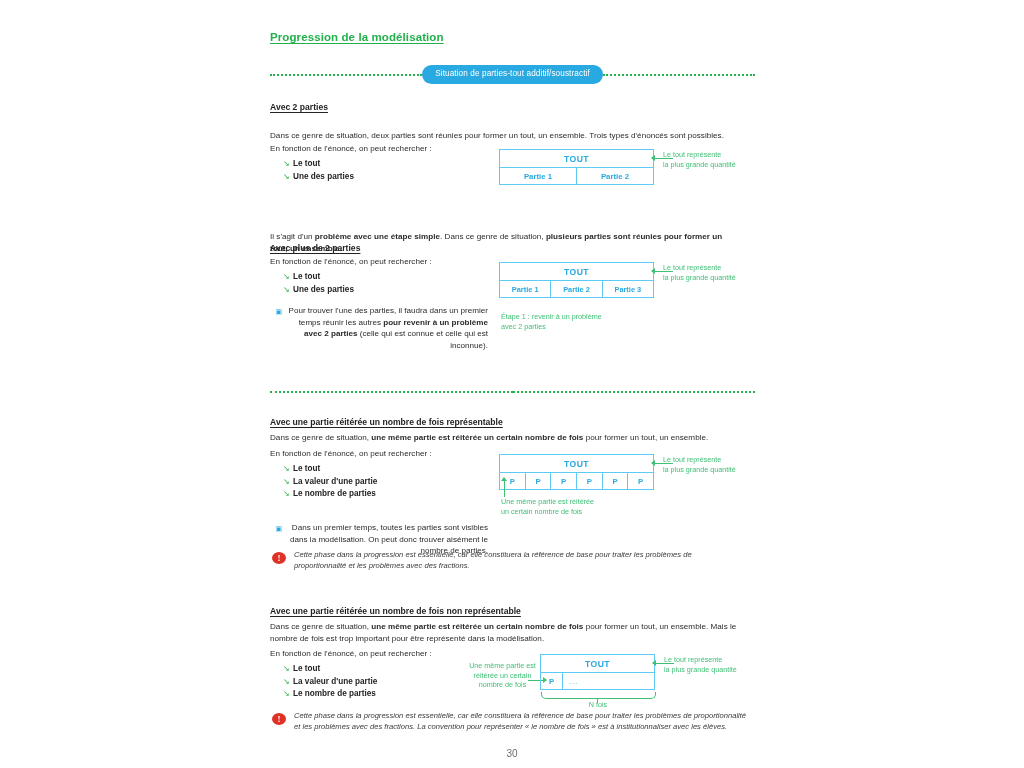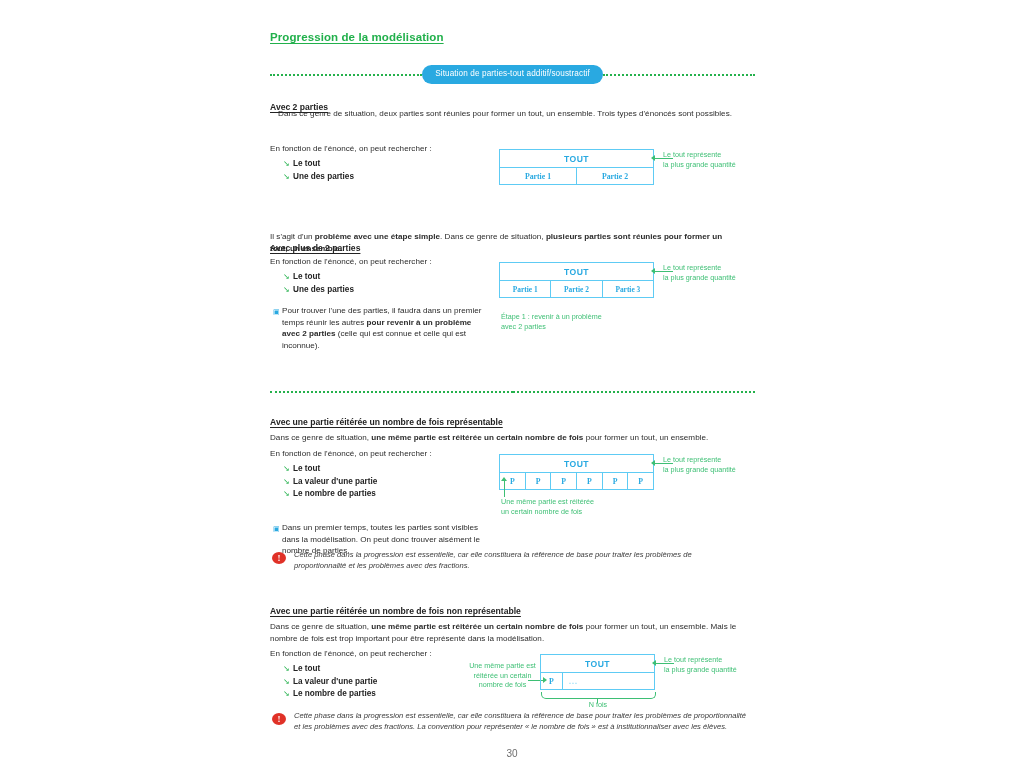--- a/index.html
+++ b/index.html
@@ -106,20 +106,21 @@
     font-weight: bold;
     color: #232323;
     line-height: 12.5px;
   }
 
   
   .note {
     position: absolute;
     display: flex;
     align-items: flex-start;
+    text-align: right;
   }
   .note .sq {
     flex: 0 0 9px;
     margin-top: 2.5px;
     color: #29a9e1;
     font-size: 7px;
     line-height: 8px;
   }
   .note .ntxt {
     font-size: 8.1px;
@@ -171,21 +172,20 @@
   }
   .bar-top .lbl {
     font-size: 8.6px;
     font-weight: bold;
     color: #29a9e1;
     letter-spacing: 0.4px;
   }
   .bar-bottom {
     height: 17px;
     border-top: none;
-    font-family: Liberation Serif, serif;
   }
   .bar-bottom .cell {
     flex: 1 1 0;
     display: flex;
     align-items: center;
     justify-content: center;
     border-right: 1.3px solid #5ecbf4;
     box-sizing: border-box;
     font-size: 7.8px;
     font-weight: bold;
@@ -278,21 +278,21 @@
   <div class="section-title">Progression de la modélisation</div>
 
   <div class="banner" style="top:66px;">
     <span class="dots"></span>
     <span class="pill">Situation de parties-tout additif/soustractif</span>
     <span class="dots"></span>
   </div>
 
   <div class="subhead" style="top:102px;">Avec 2 parties</div>
 
-  <div class="para" style="top:108px; width:470px;text-align:center;">Dans ce genre de situation, deux parties sont réunies pour former un tout, un ensemble. Trois types d'énoncés sont possibles.</div>
+  <div class="para" style="top:130px; width:470px;">Dans ce genre de situation, deux parties sont réunies pour former un tout, un ensemble. Trois types d'énoncés sont possibles.</div>
 
   <div class="para" style="top:143px;">En fonction de l'énoncé, on peut rechercher :</div>
 
   <div class="bullets" style="top:158px;">
     <div class="row">
       <span class="arrow">↘</span>
       <span class="txt">Le tout</span>
     </div>
     <div class="row">
       <span class="arrow">↘</span>

